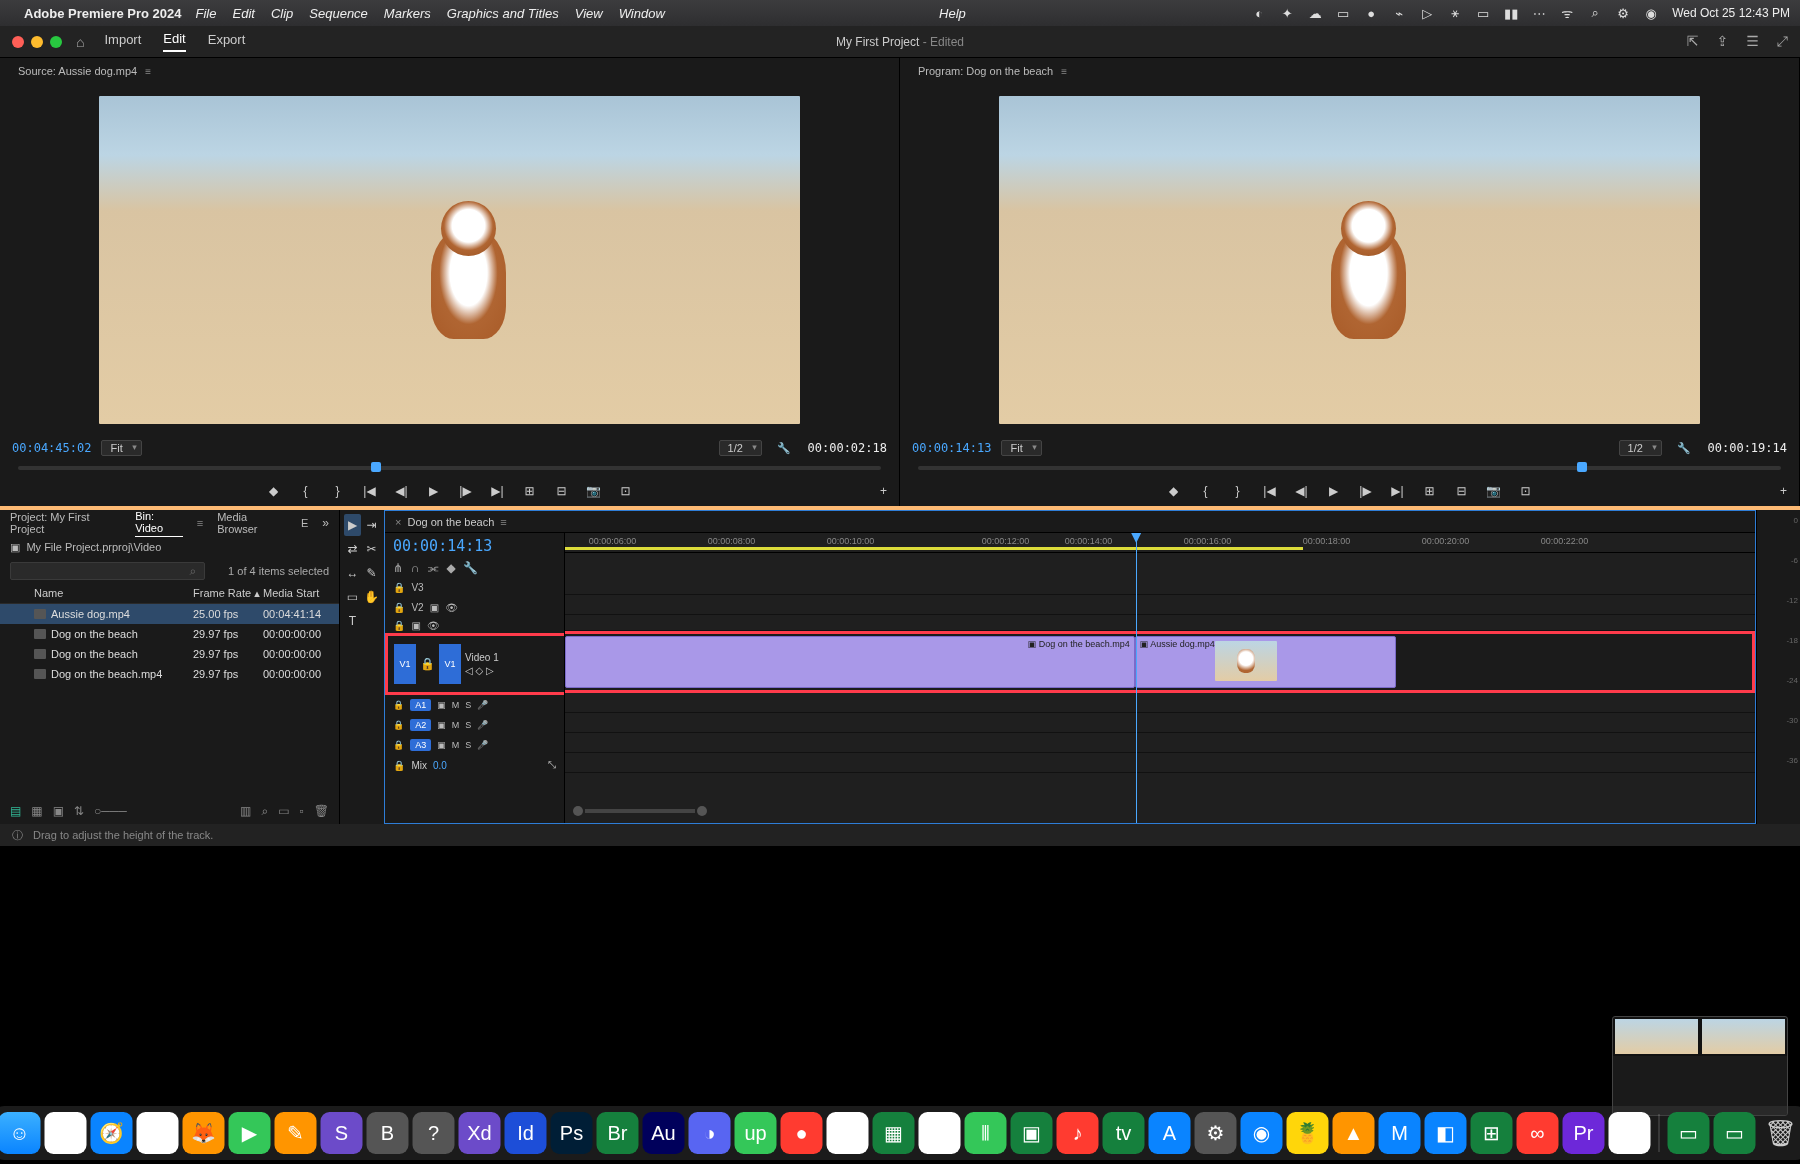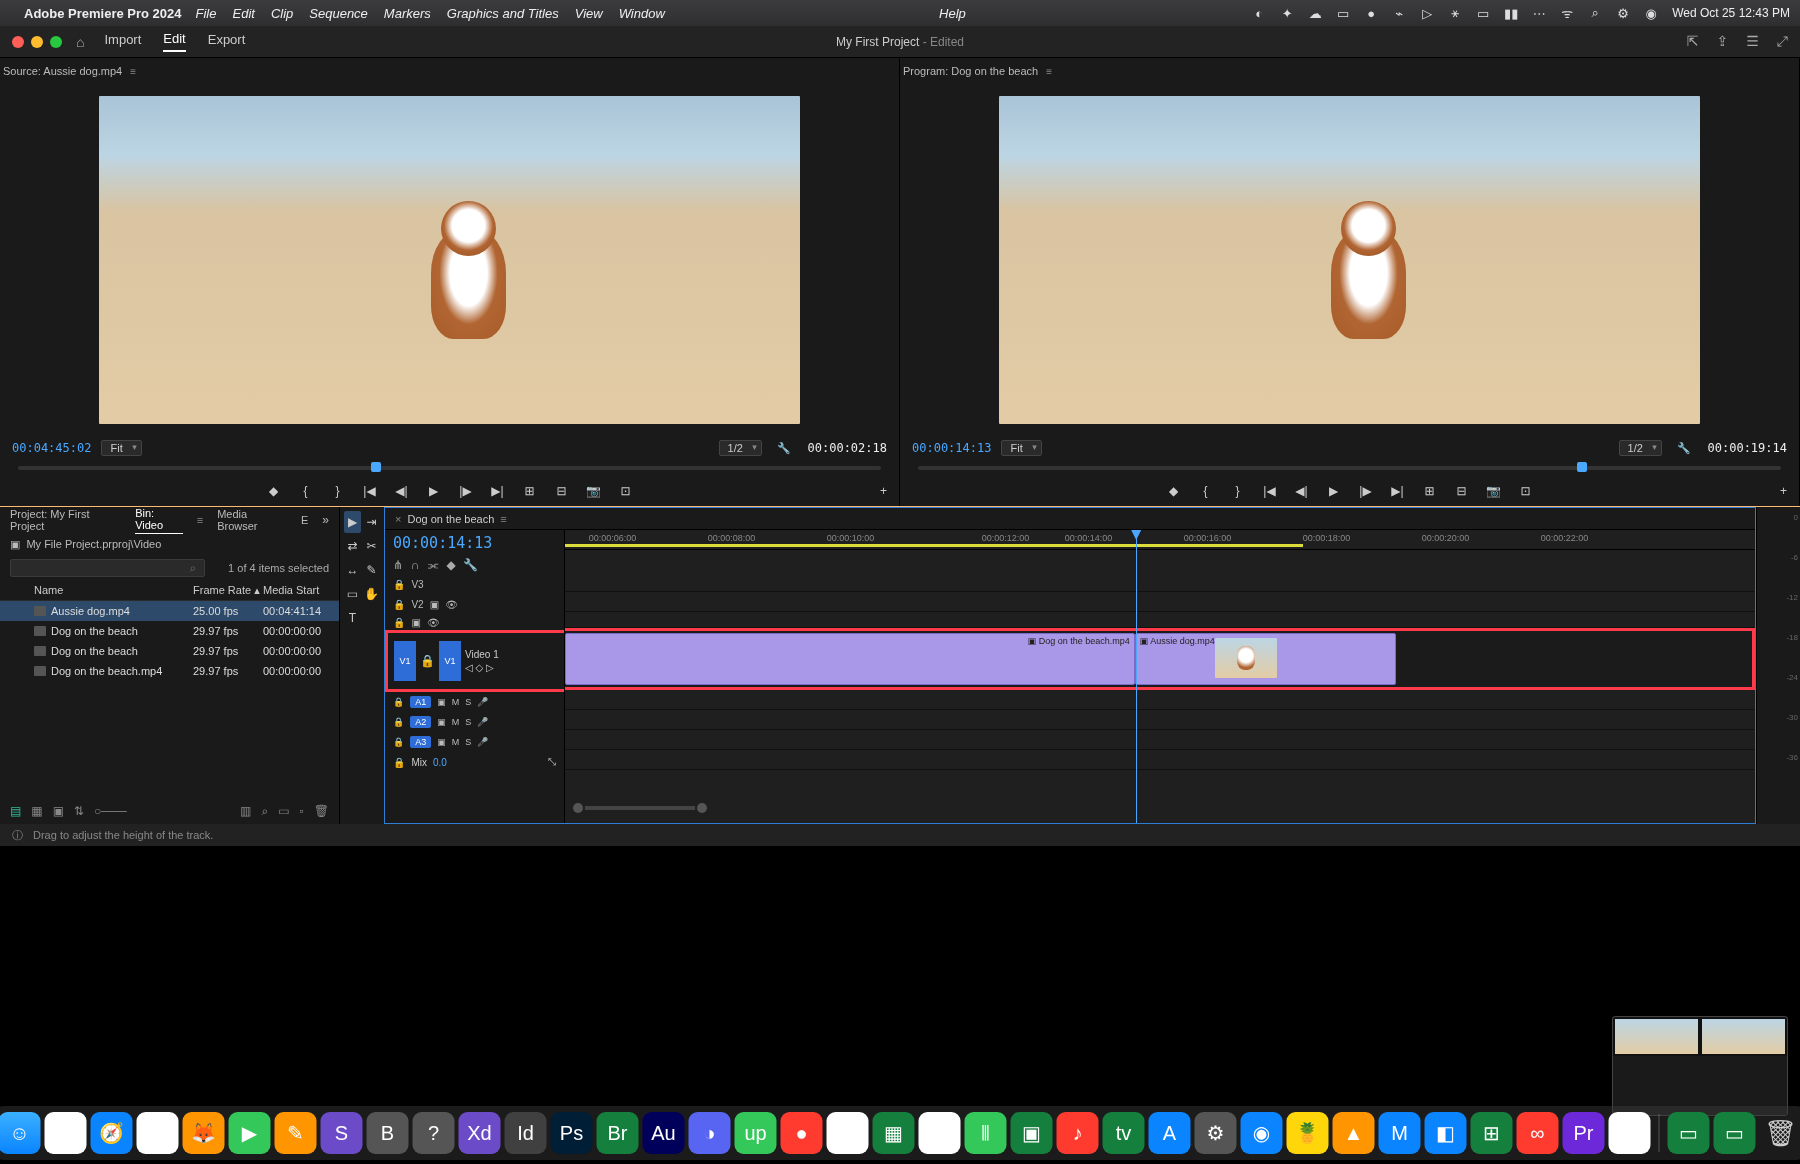--- a/index.html
+++ b/index.html
@@ -16,41 +16,41 @@
 .tl { width:12px; height:12px; border-radius:6px; }
 .red{background:#ff5f57;} .yellow{background:#febc2e;} .green{background:#28c840;}
 .home-icon{color:#aaa;font-size:14px;margin-right:20px;}
 .tabitem{color:#ccc;margin-right:22px;font-size:13px;padding-bottom:4px;}
 .tabitem.active{color:#fff;border-bottom:2px solid #fff;}
 .centertitle{position:absolute;left:50%;transform:translateX(-50%);font-size:12px;}
 .centertitle .edited{color:#888;}
 .topbar .right{margin-left:auto;display:flex;gap:18px;color:#aaa;font-size:14px;}
 .monitors{height:448px;display:flex;background:#1a1a1a;}
 .monitor{flex:1;display:flex;flex-direction:column;border-right:1px solid #000;}
-.mon-header{height:26px;padding:4px 3px;color:#bbb;font-size:11px;display:flex;align-items:center;gap:8px;}
+.mon-header{height:26px;padding:4px 18px;color:#bbb;font-size:11px;display:flex;align-items:center;gap:8px;}
 .mon-header .burger{font-size:10px;color:#888;}
 .mon-canvas{flex:1;display:flex;align-items:center;justify-content:center;background:#1a1a1a;}
 .preview{width:78%;height:93%;background:linear-gradient(180deg,#a9c4d6 0%,#bcd5e4 18%,#d9c4a2 35%,#e3cca5 100%);border-radius:1px;position:relative;overflow:hidden;}
 .preview .dog{position:absolute;left:46%;top:32%;width:100px;height:150px;}
 .preview .dog .body{position:absolute;top:28px;left:10px;width:75px;height:110px;background:radial-gradient(ellipse at 50% 40%, #fff 0%, #fff 35%, #b06532 55%, #a85b28 100%);border-radius:40% 40% 30% 30%;}
 .preview .dog .head{position:absolute;top:0;left:20px;width:55px;height:55px;background:radial-gradient(circle at 50% 45%,#fff 0%,#fff 40%,#b06532 60%,#944d1e 100%);border-radius:50%;}
 .mon-ctrlrow{height:24px;display:flex;align-items:center;padding:0 12px;gap:10px;font-size:11px;}
 .timecode-blue{color:#4aa8ff;font-family:monospace;font-size:12px;}
 .fitdrop{background:#2a2a2a;border:1px solid #444;padding:1px 18px 1px 8px;border-radius:2px;font-size:11px;color:#ccc;position:relative;}
 .fitdrop:after{content:"▾";position:absolute;right:4px;top:1px;font-size:9px;color:#888;}
 .timecode-white{color:#eee;font-family:monospace;font-size:12px;margin-left:auto;}
 .wrench{color:#aaa;margin-left:6px;margin-right:6px;}
 .mon-ruler{height:16px;background:#1a1a1a;position:relative;margin:0 12px;}
 .mon-ruler .track{position:absolute;left:6px;right:6px;top:6px;height:4px;background:#333;border-radius:2px;}
 .mon-ruler .handle{position:absolute;top:2px;width:10px;height:10px;background:#4aa8ff;border-radius:2px;}
 .mon-transport{height:30px;display:flex;align-items:center;justify-content:center;gap:14px;color:#ccc;font-size:12px;}
 .mon-transport .tbtn{width:18px;text-align:center;cursor:pointer;}
 .mon-transport .plus{margin-left:auto;margin-right:12px;}
 .mon-transport .lead{margin-right:auto;margin-left:12px;visibility:hidden;}
-.bottom{height:318px;display:flex;background:#1a1a1a;border-top:1px solid #fdba74;}
+.bottom{height:318px;display:flex;background:#1a1a1a;border-top:4px solid #fdba74;}
 .project{width:340px;border-right:1px solid #000;display:flex;flex-direction:column;}
 .ptabs{height:26px;display:flex;align-items:center;gap:14px;padding:0 10px;font-size:11px;color:#bbb;}
 .ptabs .pt{cursor:default;}
 .ptabs .pt.active{color:#fff;border-bottom:1px solid #fff;padding-bottom:2px;}
 .ptabs .chev{margin-left:auto;font-size:12px;}
 .ppath{height:22px;padding:0 10px;display:flex;align-items:center;gap:6px;color:#bbb;font-size:11px;}
 .psearch{height:26px;padding:0 10px;display:flex;align-items:center;gap:8px;}
 .psearch input{flex:1;background:#2a2a2a;border:1px solid #3a3a3a;color:#ccc;padding:2px 18px 2px 6px;font-size:11px;border-radius:2px;}
 .psearch .count{color:#aaa;font-size:11px;}
 .pheader{display:grid;grid-template-columns:28px 1fr 70px 70px;padding:3px 6px;font-size:11px;color:#ccc;border-bottom:1px solid #2a2a2a;}
@@ -490,21 +490,21 @@
   <div class="dockicon" style="background:#fff">▦</div>
   <div class="dockicon blue">🧭</div>
   <div class="dockicon" style="background:#fff">◉</div>
   <div class="dockicon orange">🦊</div>
   <div class="dockicon green">▶</div>
   <div class="dockicon orange">✎</div>
   <div class="dockicon purple">S</div>
   <div class="dockicon gray">B</div>
   <div class="dockicon gray">?</div>
   <div class="dockicon purple">Xd</div>
-  <div class="dockicon" style="background:#404040">Id</div>
+  <div class="dockicon" style="background:#1d4ed8">Id</div>
   <div class="dockicon" style="background:#001e36">Ps</div>
   <div class="dockicon dark">Br</div>
   <div class="dockicon" style="background:#00005b">Au</div>
   <div class="dockicon" style="background:#5865f2">◑</div>
   <div class="dockicon green">up</div>
   <div class="dockicon red">●</div>
   <div class="dockicon" style="background:#fff">✱</div>
   <div class="dockicon dark">▦</div>
   <div class="dockicon" style="background:#fff">25</div>
   <div class="dockicon green">⫴</div>

